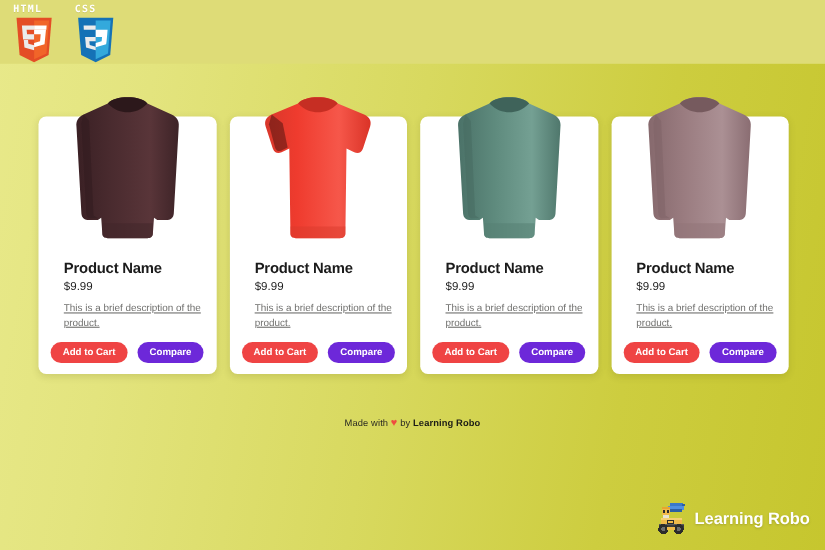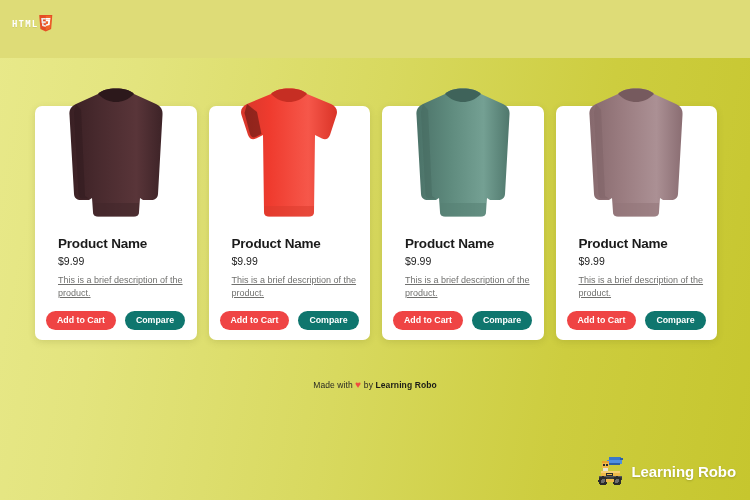--- a/index.html
+++ b/index.html
@@ -40,22 +40,22 @@
     position: absolute;
     top: 2px;
     left: 12px;
     display: flex;
     gap: 14px;
   }
 
   .logo-block {
     width: 42px;
     display: flex;
-    flex-direction: row;
-    align-items: center;
+    flex-direction: column;
+    align-items: flex-start;
   }
 
   .logo-word {
     font-family: "DejaVu Sans Mono", monospace;
     font-size: 9px;
     font-weight: bold;
     letter-spacing: 1.2px;
     color: #ffffff;
     line-height: 14px;
     text-shadow: 0 1px 0 rgba(0,0,0,.08);
@@ -153,21 +153,21 @@
     font-family: "Liberation Sans", sans-serif;
     padding: 0 11px;
     height: 19px;
     line-height: 19px;
     cursor: pointer;
     white-space: nowrap;
     text-align: center;
   }
 
   .btn-cart { background: #ef4444; }
-  .btn-compare { background: #0f766e; }
+  .btn-compare { background: #6d28d9; }
 
   
   .footer {
     position: absolute;
     top: 379px;
     left: 0;
     width: 750px;
     text-align: center;
     font-size: 8.5px;
     font-weight: bold;
@@ -211,20 +211,30 @@
         <svg class="shield" viewBox="0 0 38 44">
           <path d="M3 0 L35 0 L32.2 34 L19 40.5 L5.8 34 Z" fill="#e44d26"></path>
           <path d="M19 2.6 L32.6 2.6 L30.2 32.6 L19 37.9 Z" fill="#f16529"></path>
           <path d="M19 15.1 L12.6 15.1 L12.2 11.1 L19 11.1 L19 7.2 L7.9 7.2 L9 20 L19 20 Z" fill="#ebebeb"></path>
           <path d="M19 25.2 L13.8 23.8 L13.5 20.4 L9.6 20.4 L10.2 27.2 L19 29.6 Z" fill="#ebebeb"></path>
           <path d="M19 15.1 L25 15.1 L24.4 21.5 L19 23 L19 26.9 L28.5 24.3 L29.8 11.1 L19 11.1 Z" fill="#ffffff"></path>
           <path d="M19 7.2 L19 11.1 L30.1 11.1 L30.4 7.2 Z" fill="#ffffff"></path>
         </svg>
       </div>
 
+      <div class="logo-block">
+        <div class="logo-word">CSS</div>
+        <svg class="shield" viewBox="0 0 38 44">
+          <path d="M3 0 L35 0 L32.2 34 L19 40.5 L5.8 34 Z" fill="#1572b6"></path>
+          <path d="M19 2.6 L32.6 2.6 L30.2 32.6 L19 37.9 Z" fill="#33a9dc"></path>
+          <path d="M19 15.1 L19 11.1 L29.8 11.1 L29.5 14.9 L28.9 21.5 L28.5 24.3 L19 26.9 L19 23 L24.4 21.5 L24.8 17.6 L19 17.6 Z" fill="#ffffff"></path>
+          <path d="M19 7.2 L19 11.1 L8.2 11.1 L8 7.2 Z" fill="#ebebeb"></path>
+          <path d="M19 17.6 L19 21.5 L13.2 21.5 L13.6 25 L19 26.5 L19 29.6 L10.2 27.2 L9.6 20.4 L9.3 17.6 Z" fill="#ebebeb"></path>
+        </svg>
+      </div>
 
     </div>
   </div>
 
   <div class="cards-row">
 
     <div class="card">
       <div class="card-media">
         <div class="shirt-wrap">
           <svg class="shirt-svg" viewBox="0 0 128 142">

